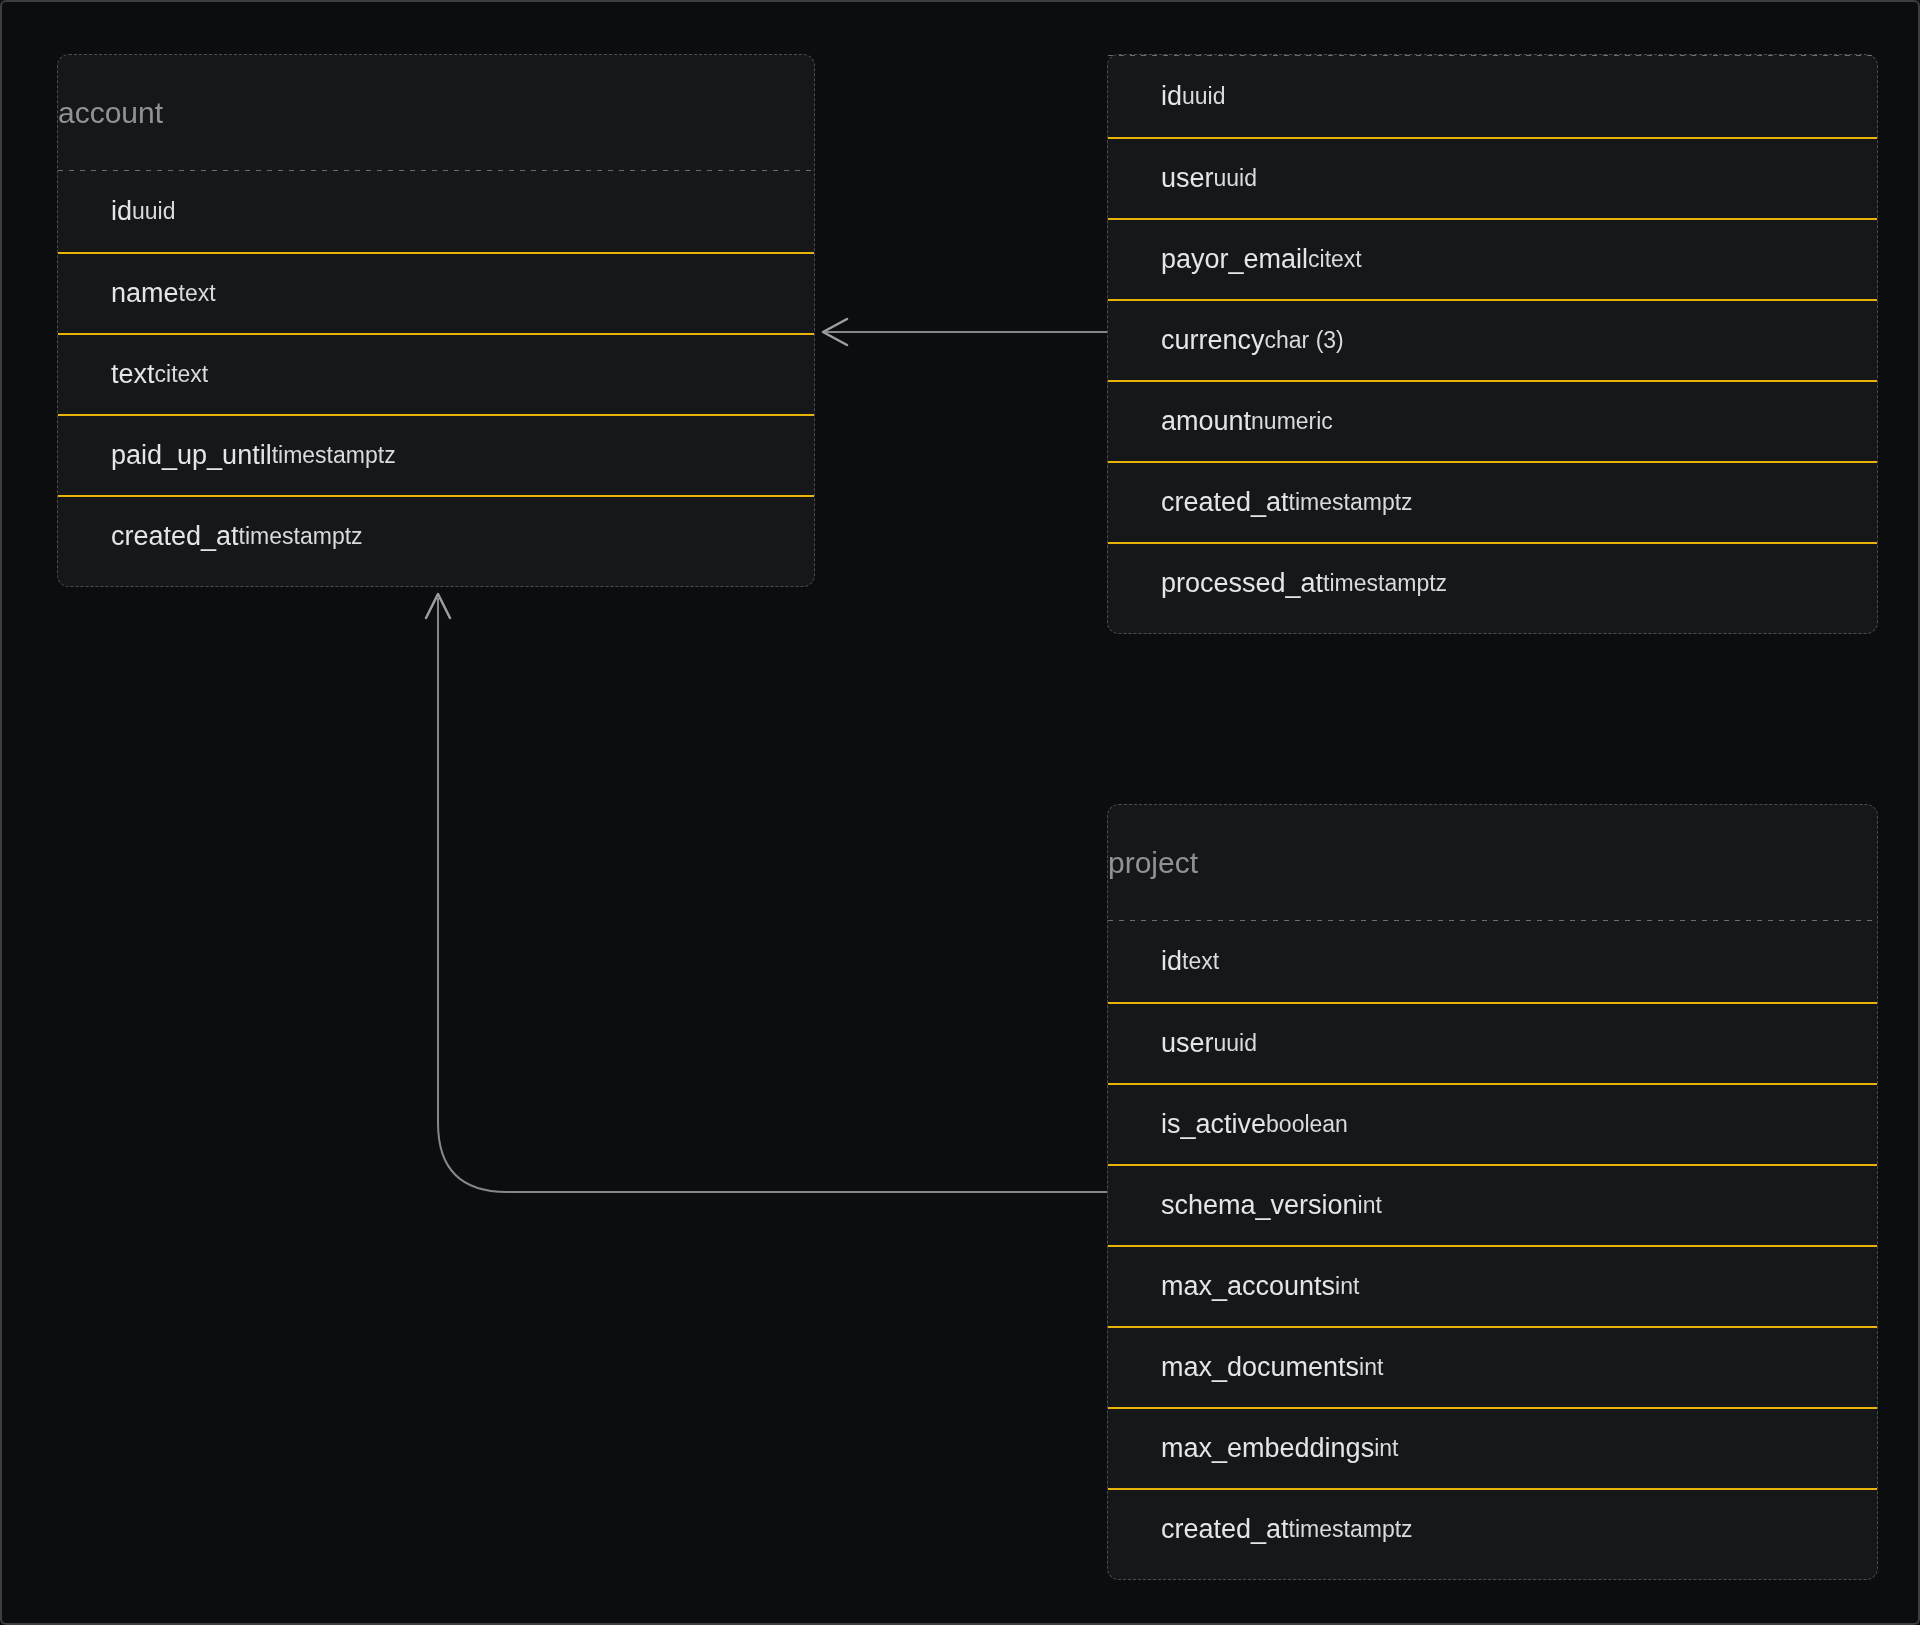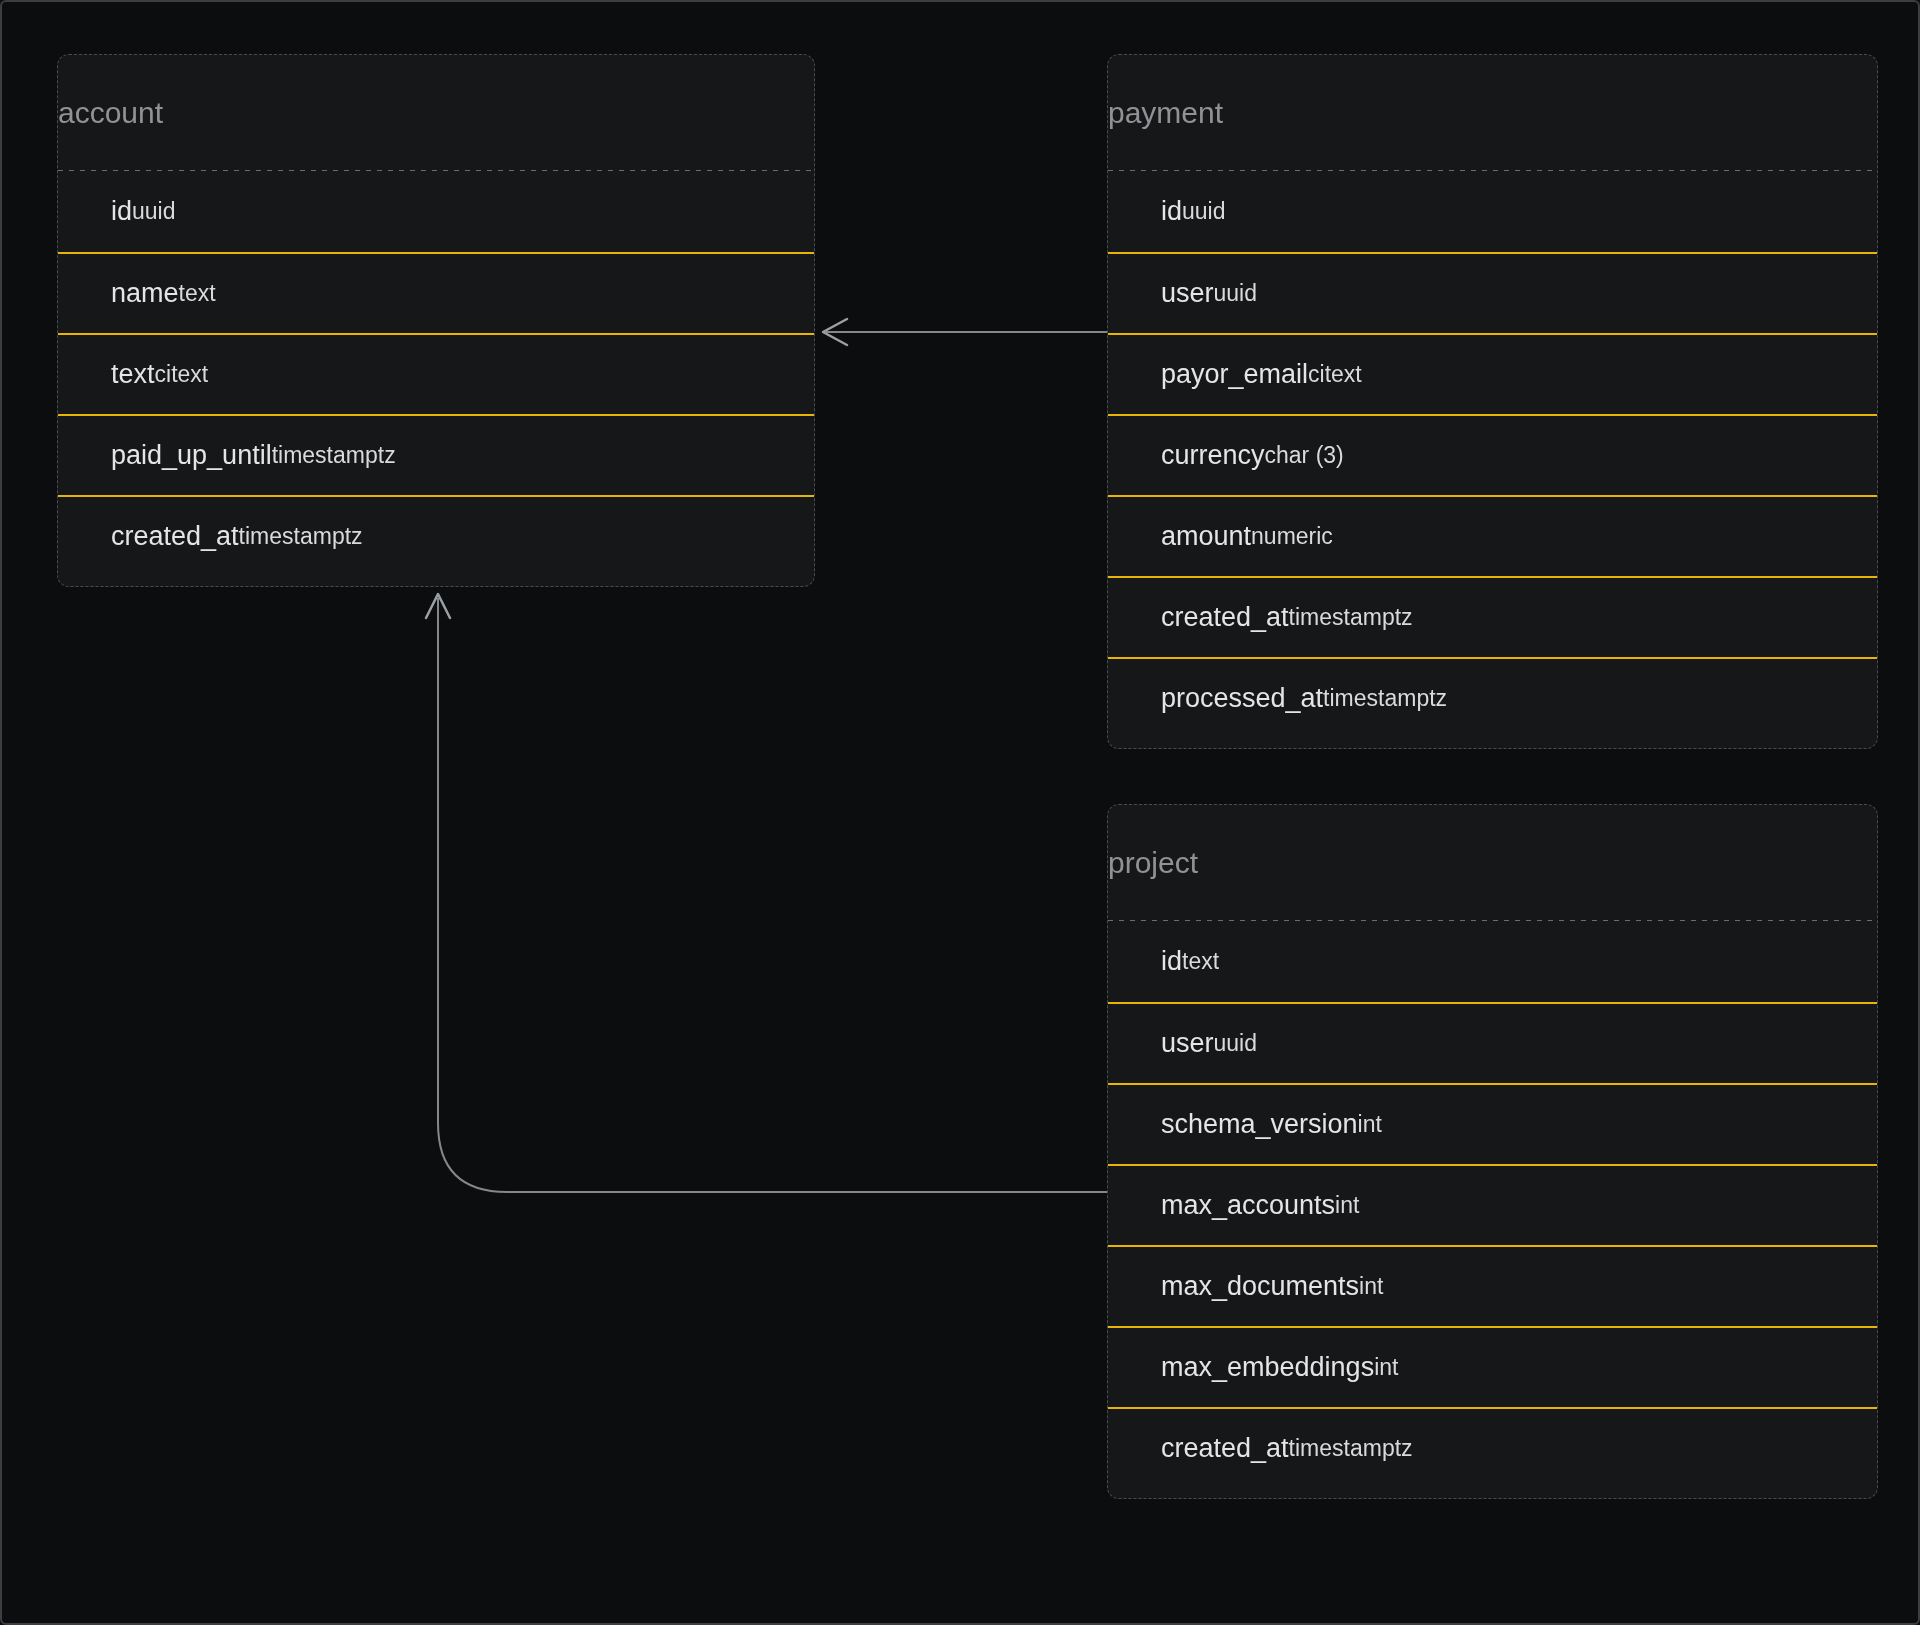--- a/index.html
+++ b/index.html
@@ -116,23 +116,20 @@
         <span class="ctype">timestamptz</span>
       </div>
       <div class="row">
         <span class="cname">created_at</span>
         <span class="ctype">timestamptz</span>
       </div>
     </div>
   </section>
 
   <section class="table-node" style="left:1105px; top:52px; width:771px;">
-    <header class="table-header">
-      <h2 class="table-title">payment</h2>
-    </header>
     <div class="header-divider"></div>
     <div class="rows">
       <div class="row">
         <span class="cname">id</span>
         <span class="ctype">uuid</span>
       </div>
       <div class="row">
         <span class="cname">user</span>
         <span class="ctype">uuid</span>
       </div>
@@ -167,20 +164,24 @@
     <div class="rows">
       <div class="row">
         <span class="cname">id</span>
         <span class="ctype">text</span>
       </div>
       <div class="row">
         <span class="cname">user</span>
         <span class="ctype">uuid</span>
       </div>
       <div class="row">
+        <span class="cname">is_active</span>
+        <span class="ctype">boolean</span>
+      </div>
+      <div class="row">
         <span class="cname">schema_version</span>
         <span class="ctype">int</span>
       </div>
       <div class="row">
         <span class="cname">max_accounts</span>
         <span class="ctype">int</span>
       </div>
       <div class="row">
         <span class="cname">max_documents</span>
         <span class="ctype">int</span>

